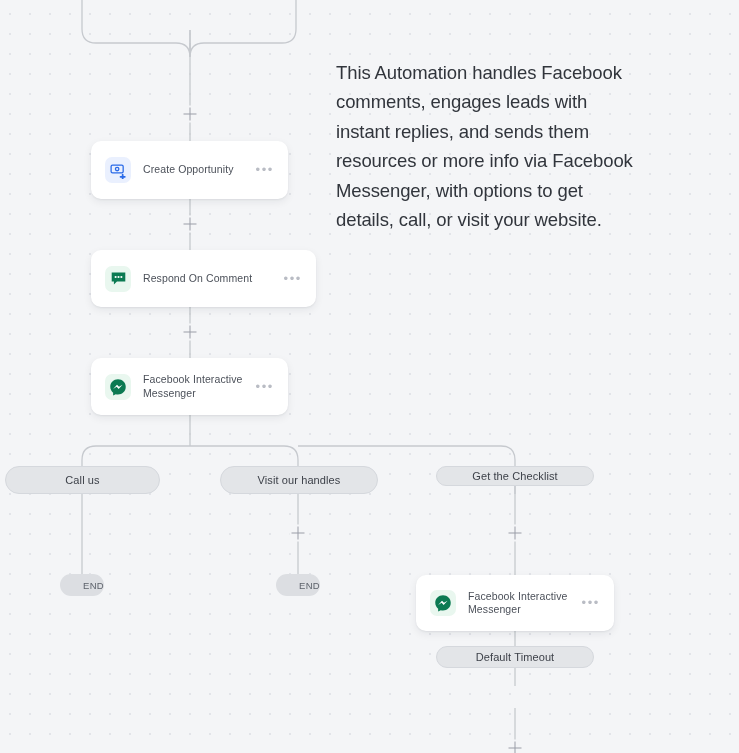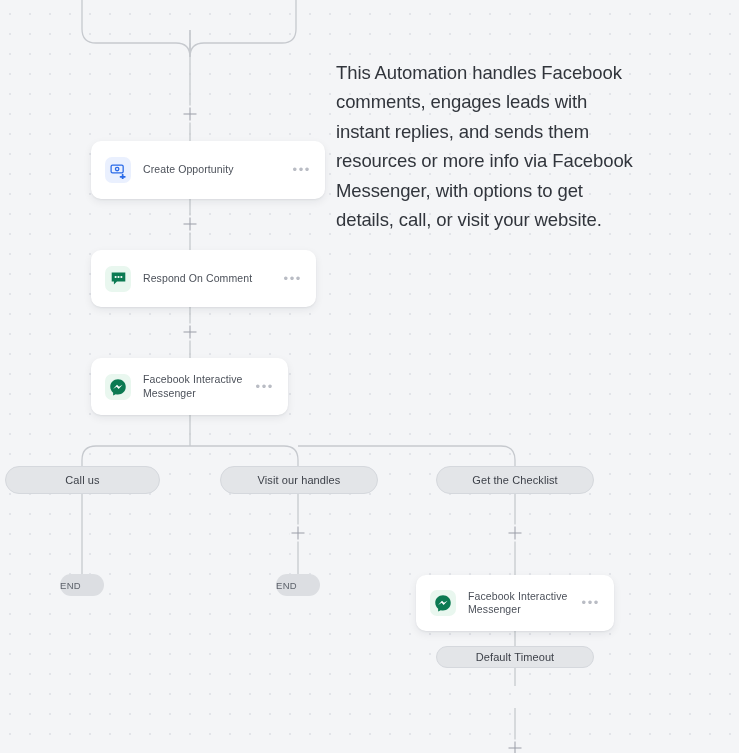--- a/index.html
+++ b/index.html
@@ -128,21 +128,21 @@
     letter-spacing: 0.1px;
   }
 
   
   .end-pill {
     position: absolute;
     background: #dcdee2;
     border-radius: 13px;
     display: flex;
     align-items: center;
-    justify-content: flex-start;
+    justify-content: flex-end;
     font-size: 9.5px;
     color: #5d626b;
     letter-spacing: 0.3px;
     cursor: pointer;
   }
 
   
   #description {
     position: absolute;
     left: 336px;
@@ -190,21 +190,21 @@
 
   <div id="description">This Automation handles Facebook comments, engages leads with instant replies, and sends them resources or more info via Facebook Messenger, with options to get details, call, or visit your website.</div>
 
   <div class="plus-btn" style="left:190px; top:114px;"></div>
   <div class="plus-btn" style="left:190px; top:224px;"></div>
   <div class="plus-btn" style="left:190px; top:332px;"></div>
   <div class="plus-btn" style="left:298px; top:533px;"></div>
   <div class="plus-btn" style="left:515px; top:533px;"></div>
   <div class="plus-btn" style="left:515px; top:748px;"></div>
 
-  <div class="node-card" style="left:91px; top:141px; width:234px; height:58px;">
+  <div class="node-card" style="left:91px; top:141px; width:197px; height:58px;">
     <span class="node-icon blue">
       <svg width="17" height="17" viewBox="0 0 20 20" fill="none">
         <rect x="1.3" y="3.6" width="14.2" height="9.3" rx="1.7" stroke="#2a6ae8" stroke-width="1.5"></rect>
         <circle cx="8.4" cy="8.25" r="2.05" stroke="#2a6ae8" stroke-width="1.5"></circle>
         <path d="M14.9 14.9v5M12.4 17.4h5" stroke="#2a6ae8" stroke-width="2.1" stroke-linecap="round"></path>
       </svg>
     </span>
     <span class="node-label">Create Opportunity</span>
     <span class="node-menu">•••</span>
   </div>
@@ -233,21 +233,21 @@
     <span class="node-label">Facebook Interactive Messenger</span>
     <span class="node-menu">•••</span>
   </div>
 
   <div class="pill" style="left:5px; top:466px; width:155px; height:28px;">
     <span>Call us</span>
   </div>
   <div class="pill" style="left:220px; top:466px; width:158px; height:28px;">
     <span>Visit our handles</span>
   </div>
-  <div class="pill" style="left:436px; top:466px; width:158px; height:28px;">
+  <div class="pill" style="left:436px; top:466px; width:158px; height:20px;">
     <span>Get the Checklist</span>
   </div>
 
   <div class="end-pill" style="left:60px; top:574px; width:44px; height:22px;">
     <span>END</span>
   </div>
   <div class="end-pill" style="left:276px; top:574px; width:44px; height:22px;">
     <span>END</span>
   </div>
 

